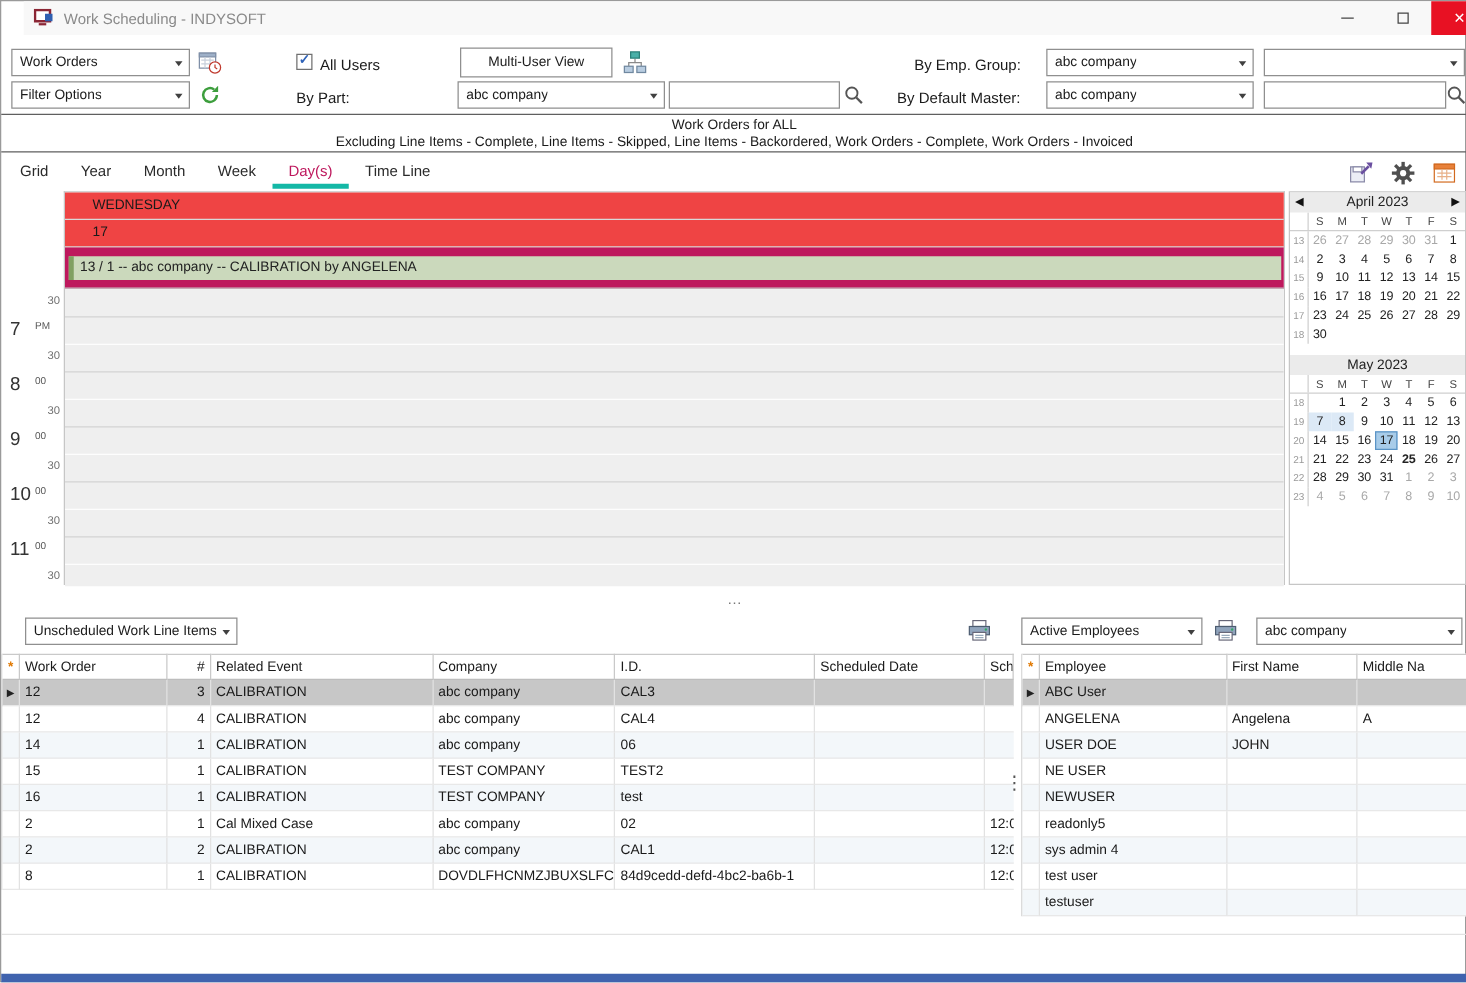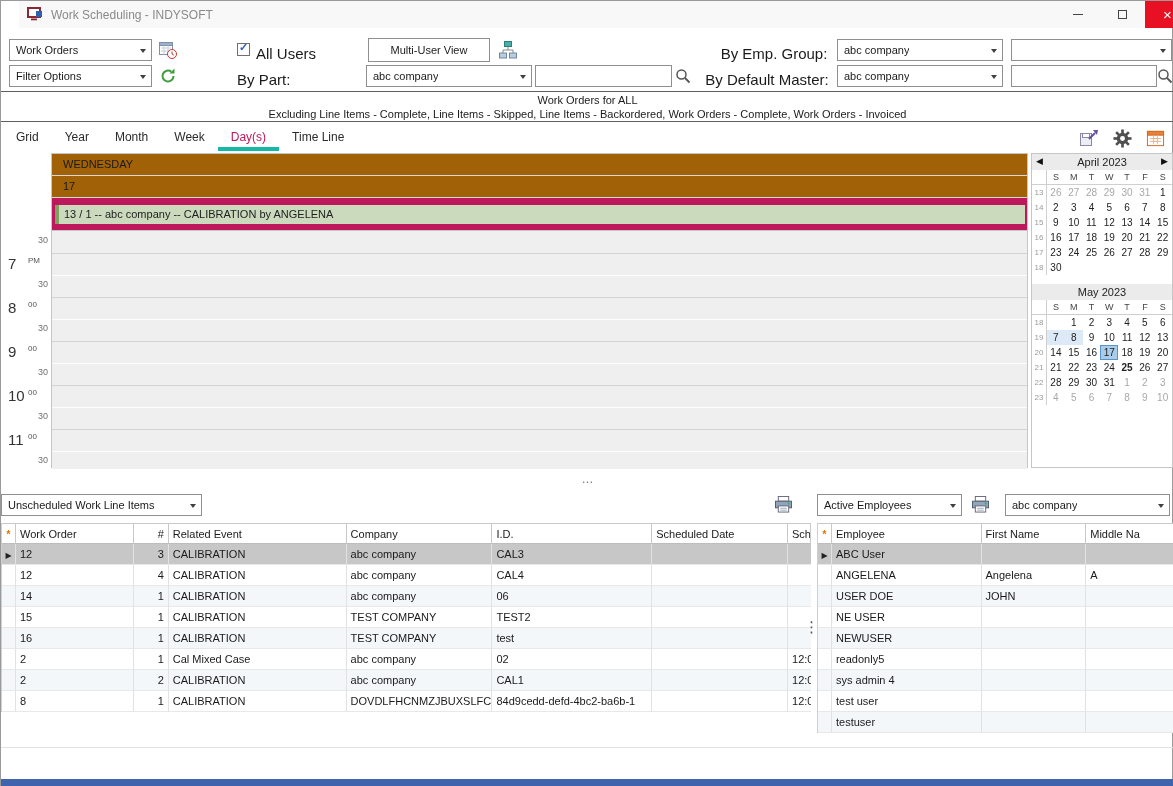--- a/index.html
+++ b/index.html
@@ -11,40 +11,40 @@
 .title-text{margin-left:8px;font-size:12px;color:#8a8a8a}
 .win-btns{margin-left:auto;display:flex}
 .win-btn{width:45px;height:27px;display:flex;align-items:center;justify-content:center}
 .min-glyph{width:10px;height:1px;background:#444;display:block}
 .max-glyph{width:9px;height:9px;border:1px solid #444;display:block}
 .win-btn.close{background:#e81123;color:#fff;font-size:15px;line-height:1}
 .combo{position:absolute;height:22px;border:1px solid #8f8f8f;background:#fff;display:flex;align-items:center;padding:0 16px 0 6px;white-space:nowrap;overflow:hidden}
 .cv{overflow:hidden;white-space:nowrap}
 .ca{position:absolute;right:5px;top:9px;width:0;height:0;border:3.5px solid transparent;border-top:4.5px solid #404040}
 .tinput{position:absolute;height:22px;border:1px solid #8f8f8f;background:#fff;padding:0 5px;font:11px "Liberation Sans",sans-serif}
-.lbl{position:absolute;font-size:15px;color:#1a1a1a;white-space:nowrap}
+.lbl{position:absolute;font-size:12px;color:#1a1a1a;white-space:nowrap}
 .lbl.r{text-align:center}
 .btn{position:absolute;border:1px solid #8f8f8f;background:#fff;display:flex;align-items:center;justify-content:center;font-size:11px}
 .iconbtn{position:absolute;width:22px;height:22px;display:flex;align-items:center;justify-content:center}
 .checkwrap{position:absolute}
 .cb{display:block;width:13px;height:13px;border:1px solid #707070;background:#fff;position:relative}
 .chk{position:absolute;left:1px;top:-3px;color:#2e62b8;font-size:11px;font-weight:bold}
 .banner{position:absolute;left:0;top:90px;width:1173px;height:31px;border-top:1px solid #5f5f5f;border-bottom:1px solid #5f5f5f;text-align:center;padding-top:1px;line-height:14px}
 .tabbar{position:absolute;left:2px;top:124px;height:26px;display:flex}
 .tab{padding:5px 13px 4px;font-size:12px;color:#2a2a2a;border-bottom:2px solid transparent}
 .tab.active{font-weight:normal;color:#be185d;border-bottom:4px solid #14b8a6}
 .tabicons{position:absolute;top:126px;right:6px;display:flex;gap:11px}
 .dayview{position:absolute;left:0;top:152px;width:1028px;height:315px}
 .gutter{position:absolute;left:0;top:0;width:50px;height:315px;padding-top:78px}
 .gutter-row{height:22px;position:relative}
 .g30{position:absolute;right:3px;top:4px;font-size:9px;color:#707070}
 .gh{position:absolute;left:7px;top:2px;font-size:15px;color:#333}
 .gm{position:absolute;left:27px;top:3px;font-size:8px;color:#555}
 .dv-main{position:absolute;left:50px;top:0;width:977px;height:315px;border:1px solid #c6c6c6;border-bottom:none}
-.dv-head{height:22px;background:#a16207;border-bottom:1px solid #d8d8d8;line-height:21px;padding-left:11px}
+.dv-head{height:22px;background:#ef4444;border-bottom:1px solid #d8d8d8;line-height:21px;padding-left:22px}
 .dv-allday{height:33px;background:#be185d;border-bottom:1px solid #c6c6c6;position:relative}
 .event{position:absolute;left:3px;top:7px;right:2px;height:19px;background:#cbd9bc;border-left:4px solid #80a062;line-height:19px;padding-left:5px;color:#222;overflow:hidden;white-space:nowrap}
 .dv-rows{height:238px;background:#efefef;overflow:hidden}
 .dvrow{height:22px}
 .dvrow.hourline{border-top:1px solid #d4d4d4}
 .dvrow.halfline{border-top:1px solid #fdfdfd}
 .calpanel{position:absolute;left:1030px;top:152px;width:142px;height:315px;border:1px solid #c6c6c6;background:#fff}
 .minical{margin-bottom:9px}
 .mc-head{height:16px;background:#ebebeb;position:relative;display:flex;align-items:center;justify-content:center;font-size:11px;color:#222}
 .mc-arrow{position:absolute;top:2px;font-size:9px;color:#111}
@@ -444,21 +444,21 @@
             <span class="mc-cell gray">10</span>
           </div>
         </div>
       </div>
   </div>
 
   <div class="hsplit">
     <span>…</span>
   </div>
 
-  <div class="combo" style="left:0;top:493px;width:201px">
+  <div class="combo" style="left:19px;top:493px;width:170px">
     <span class="cv">Unscheduled Work Line Items</span>
     <span class="ca"></span>
   </div>
   <div class="iconbtn" style="left:771px;top:492px">
     <svg width="19" height="17" viewBox="0 0 20 18">
       <rect x="4.5" y="0.5" width="11" height="5" fill="#fff" stroke="#667"></rect>
       <rect x="1.5" y="5.5" width="17" height="7" fill="#90a4bc" stroke="#4c5c70"></rect>
       <circle cx="15.5" cy="8" r="1" fill="#3a6"></circle>
       <rect x="4.5" y="10.5" width="11" height="6.5" fill="#fff" stroke="#667"></rect>
       <path d="M6.5 13h7M6.5 15h7" stroke="#9ab"></path>

